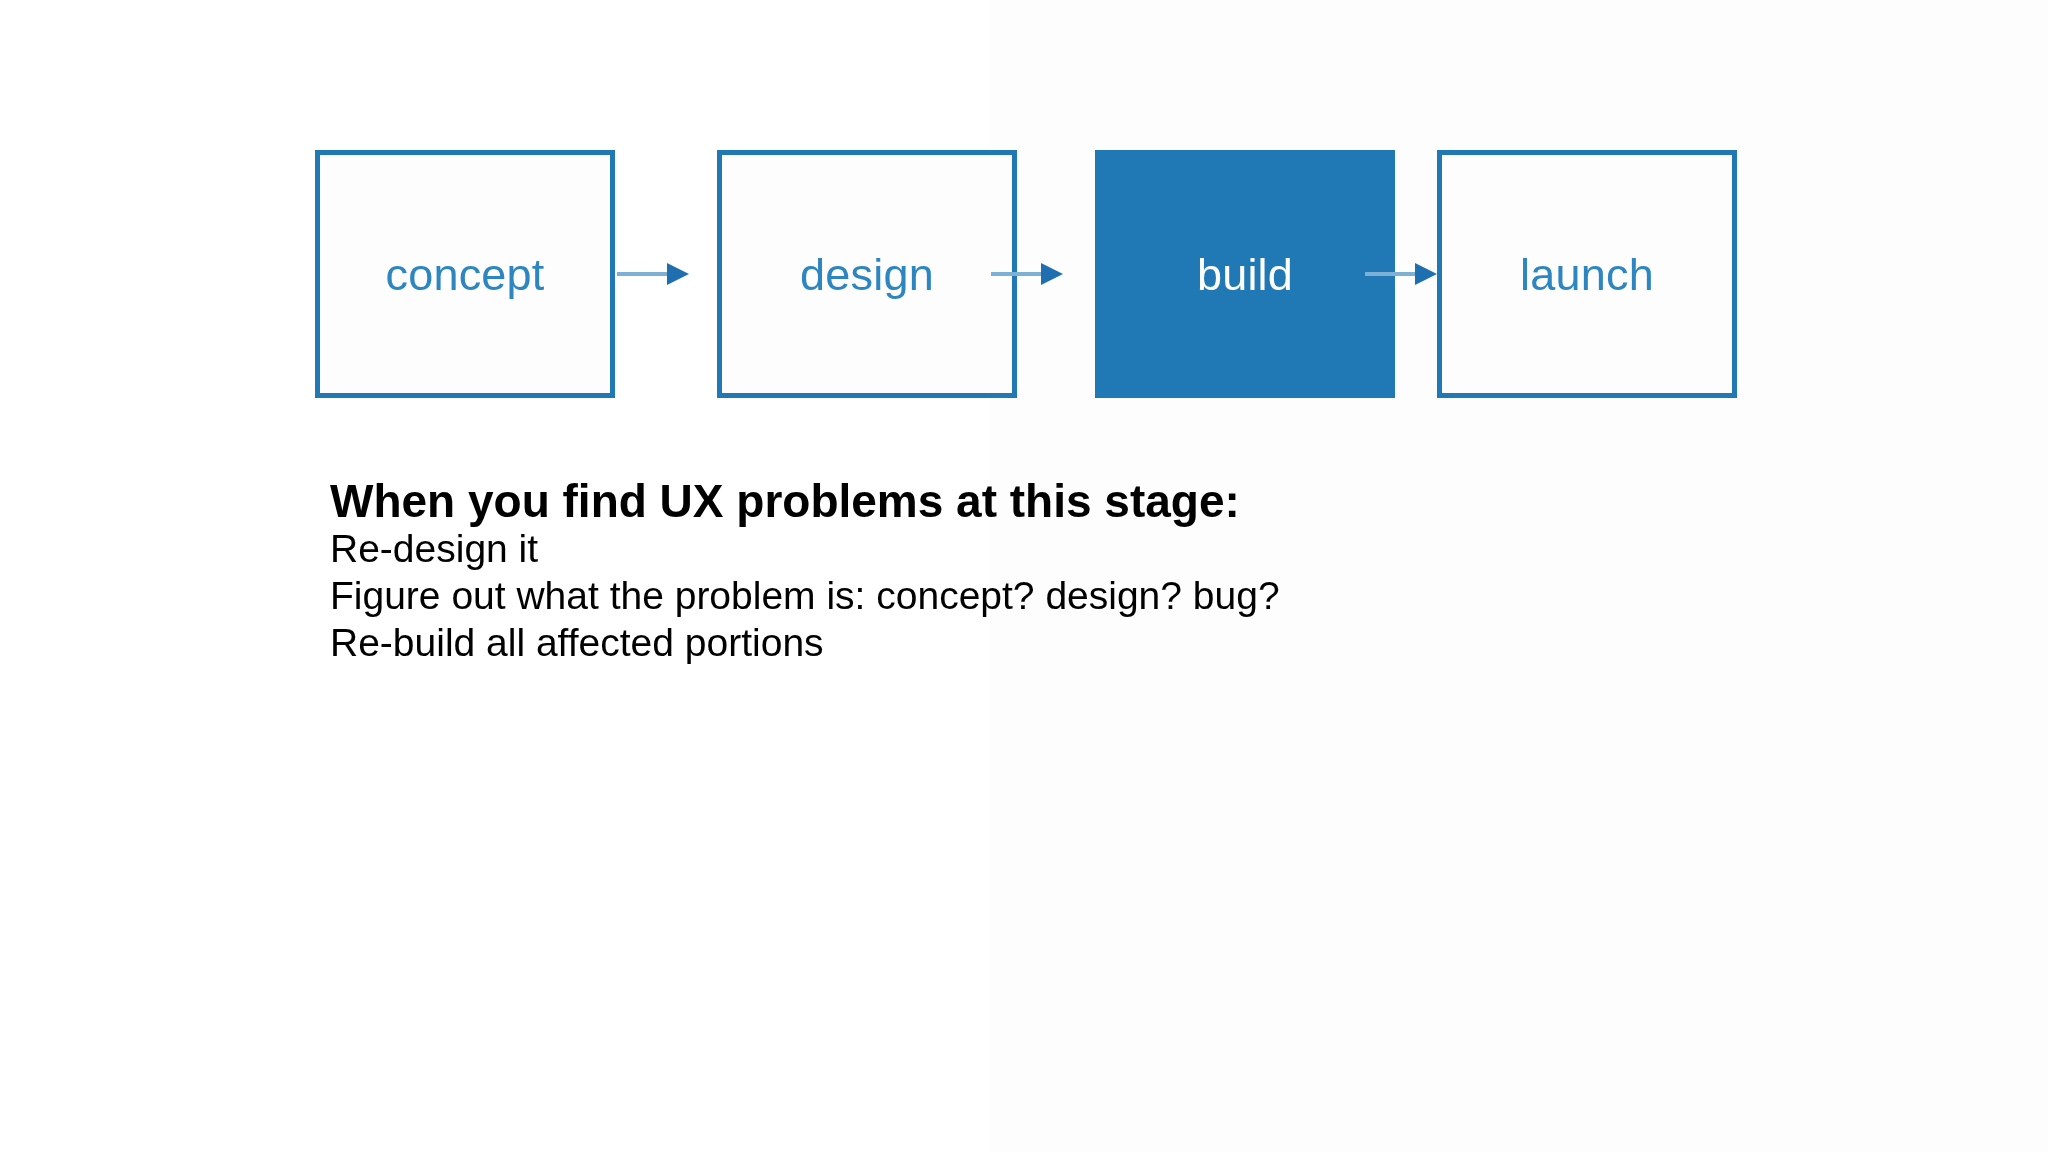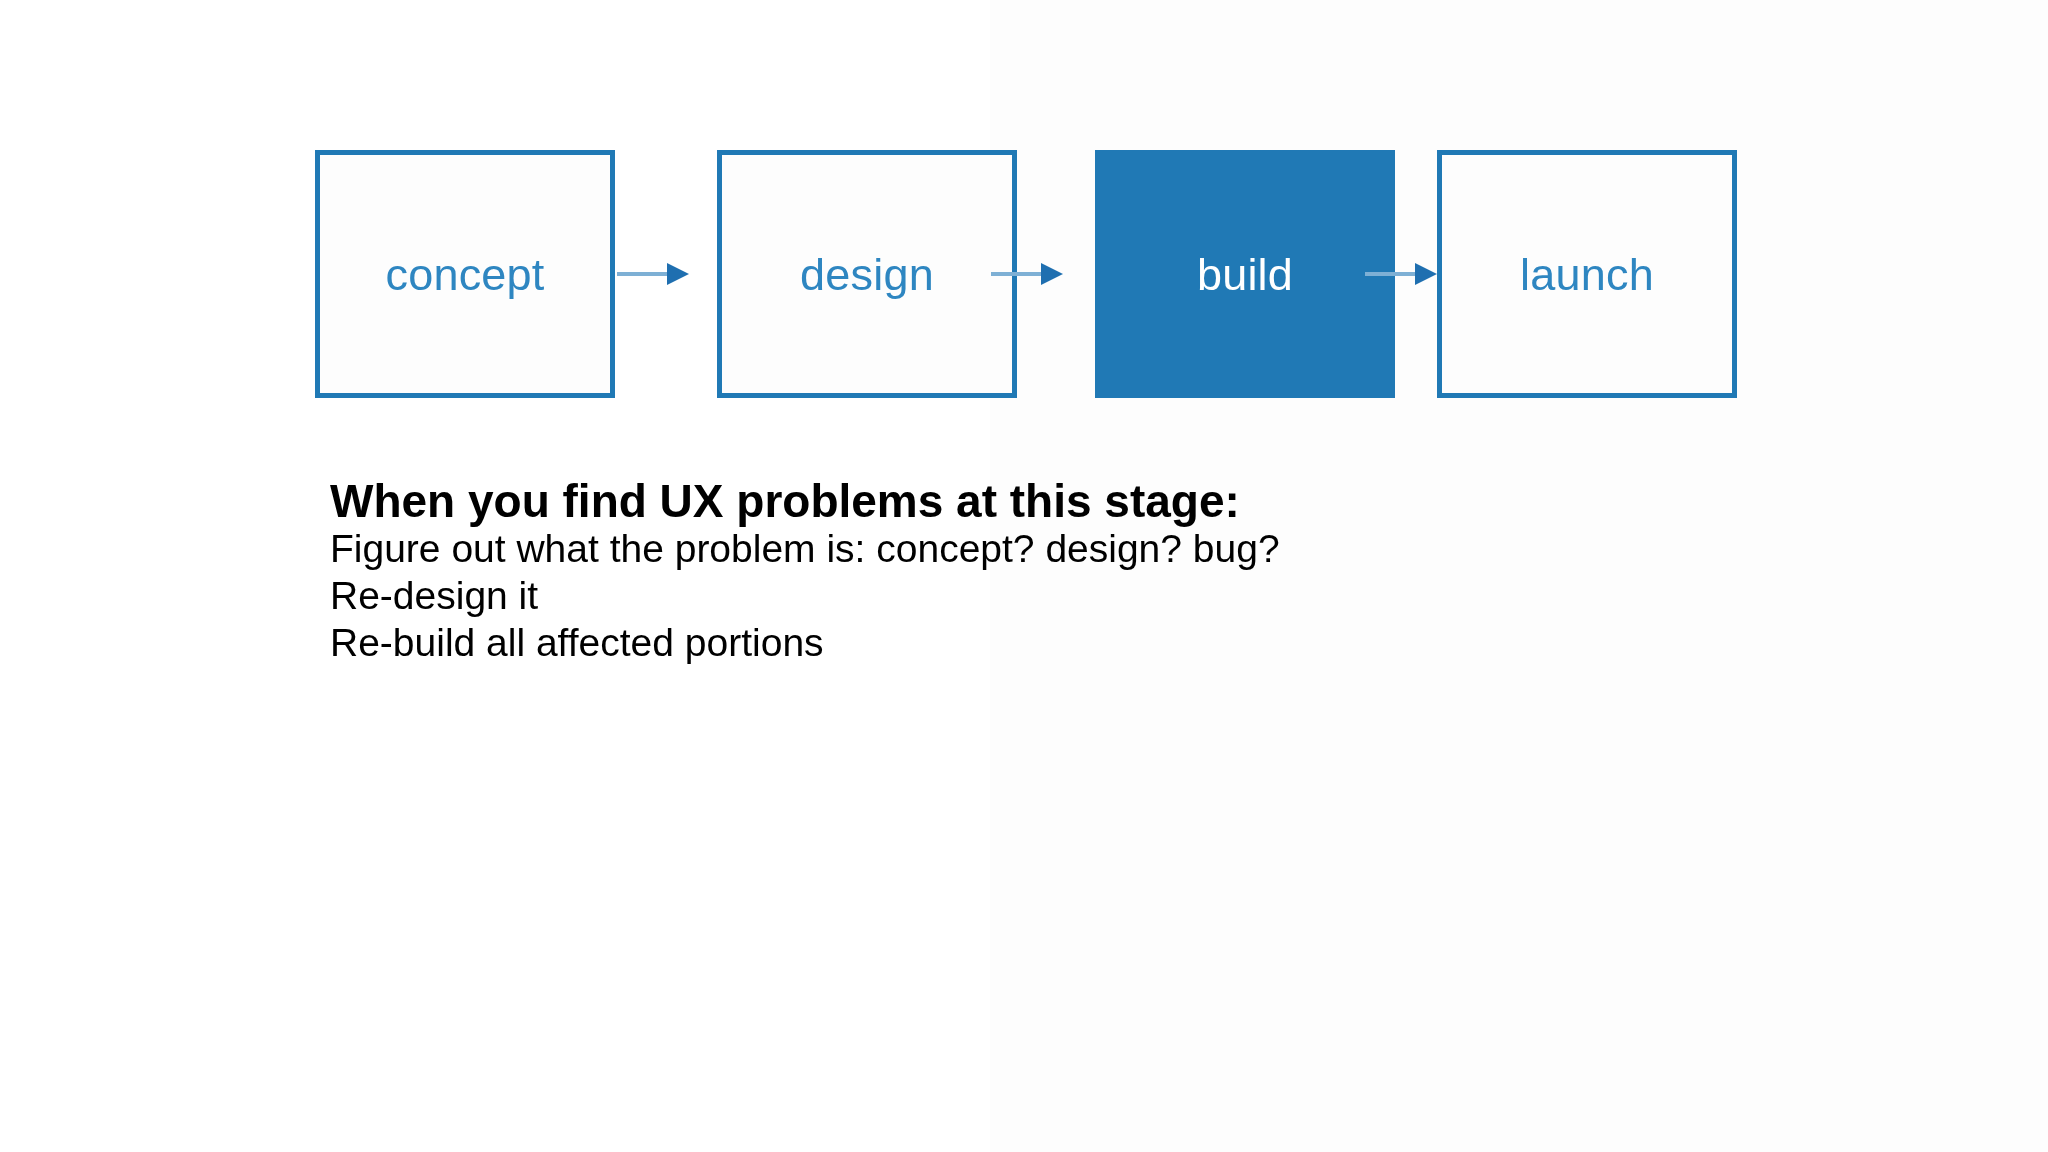--- a/index.html
+++ b/index.html
@@ -148,18 +148,18 @@
     </div>
 
     <div class="stage-box" style="left:1122px;">
       <span class="stage-label">launch</span>
     </div>
 
   </div>
 
   <div class="text-block">
     <div class="text-line bold">When you find UX problems at this stage:</div>
+    <div class="text-line">Re-design it</div>
     <div class="text-line">Figure out what the problem is: concept? design? bug?</div>
-    <div class="text-line">Re-design it</div>
     <div class="text-line">Re-build all affected portions</div>
   </div>
 
 </div>
 
 </body></html>

